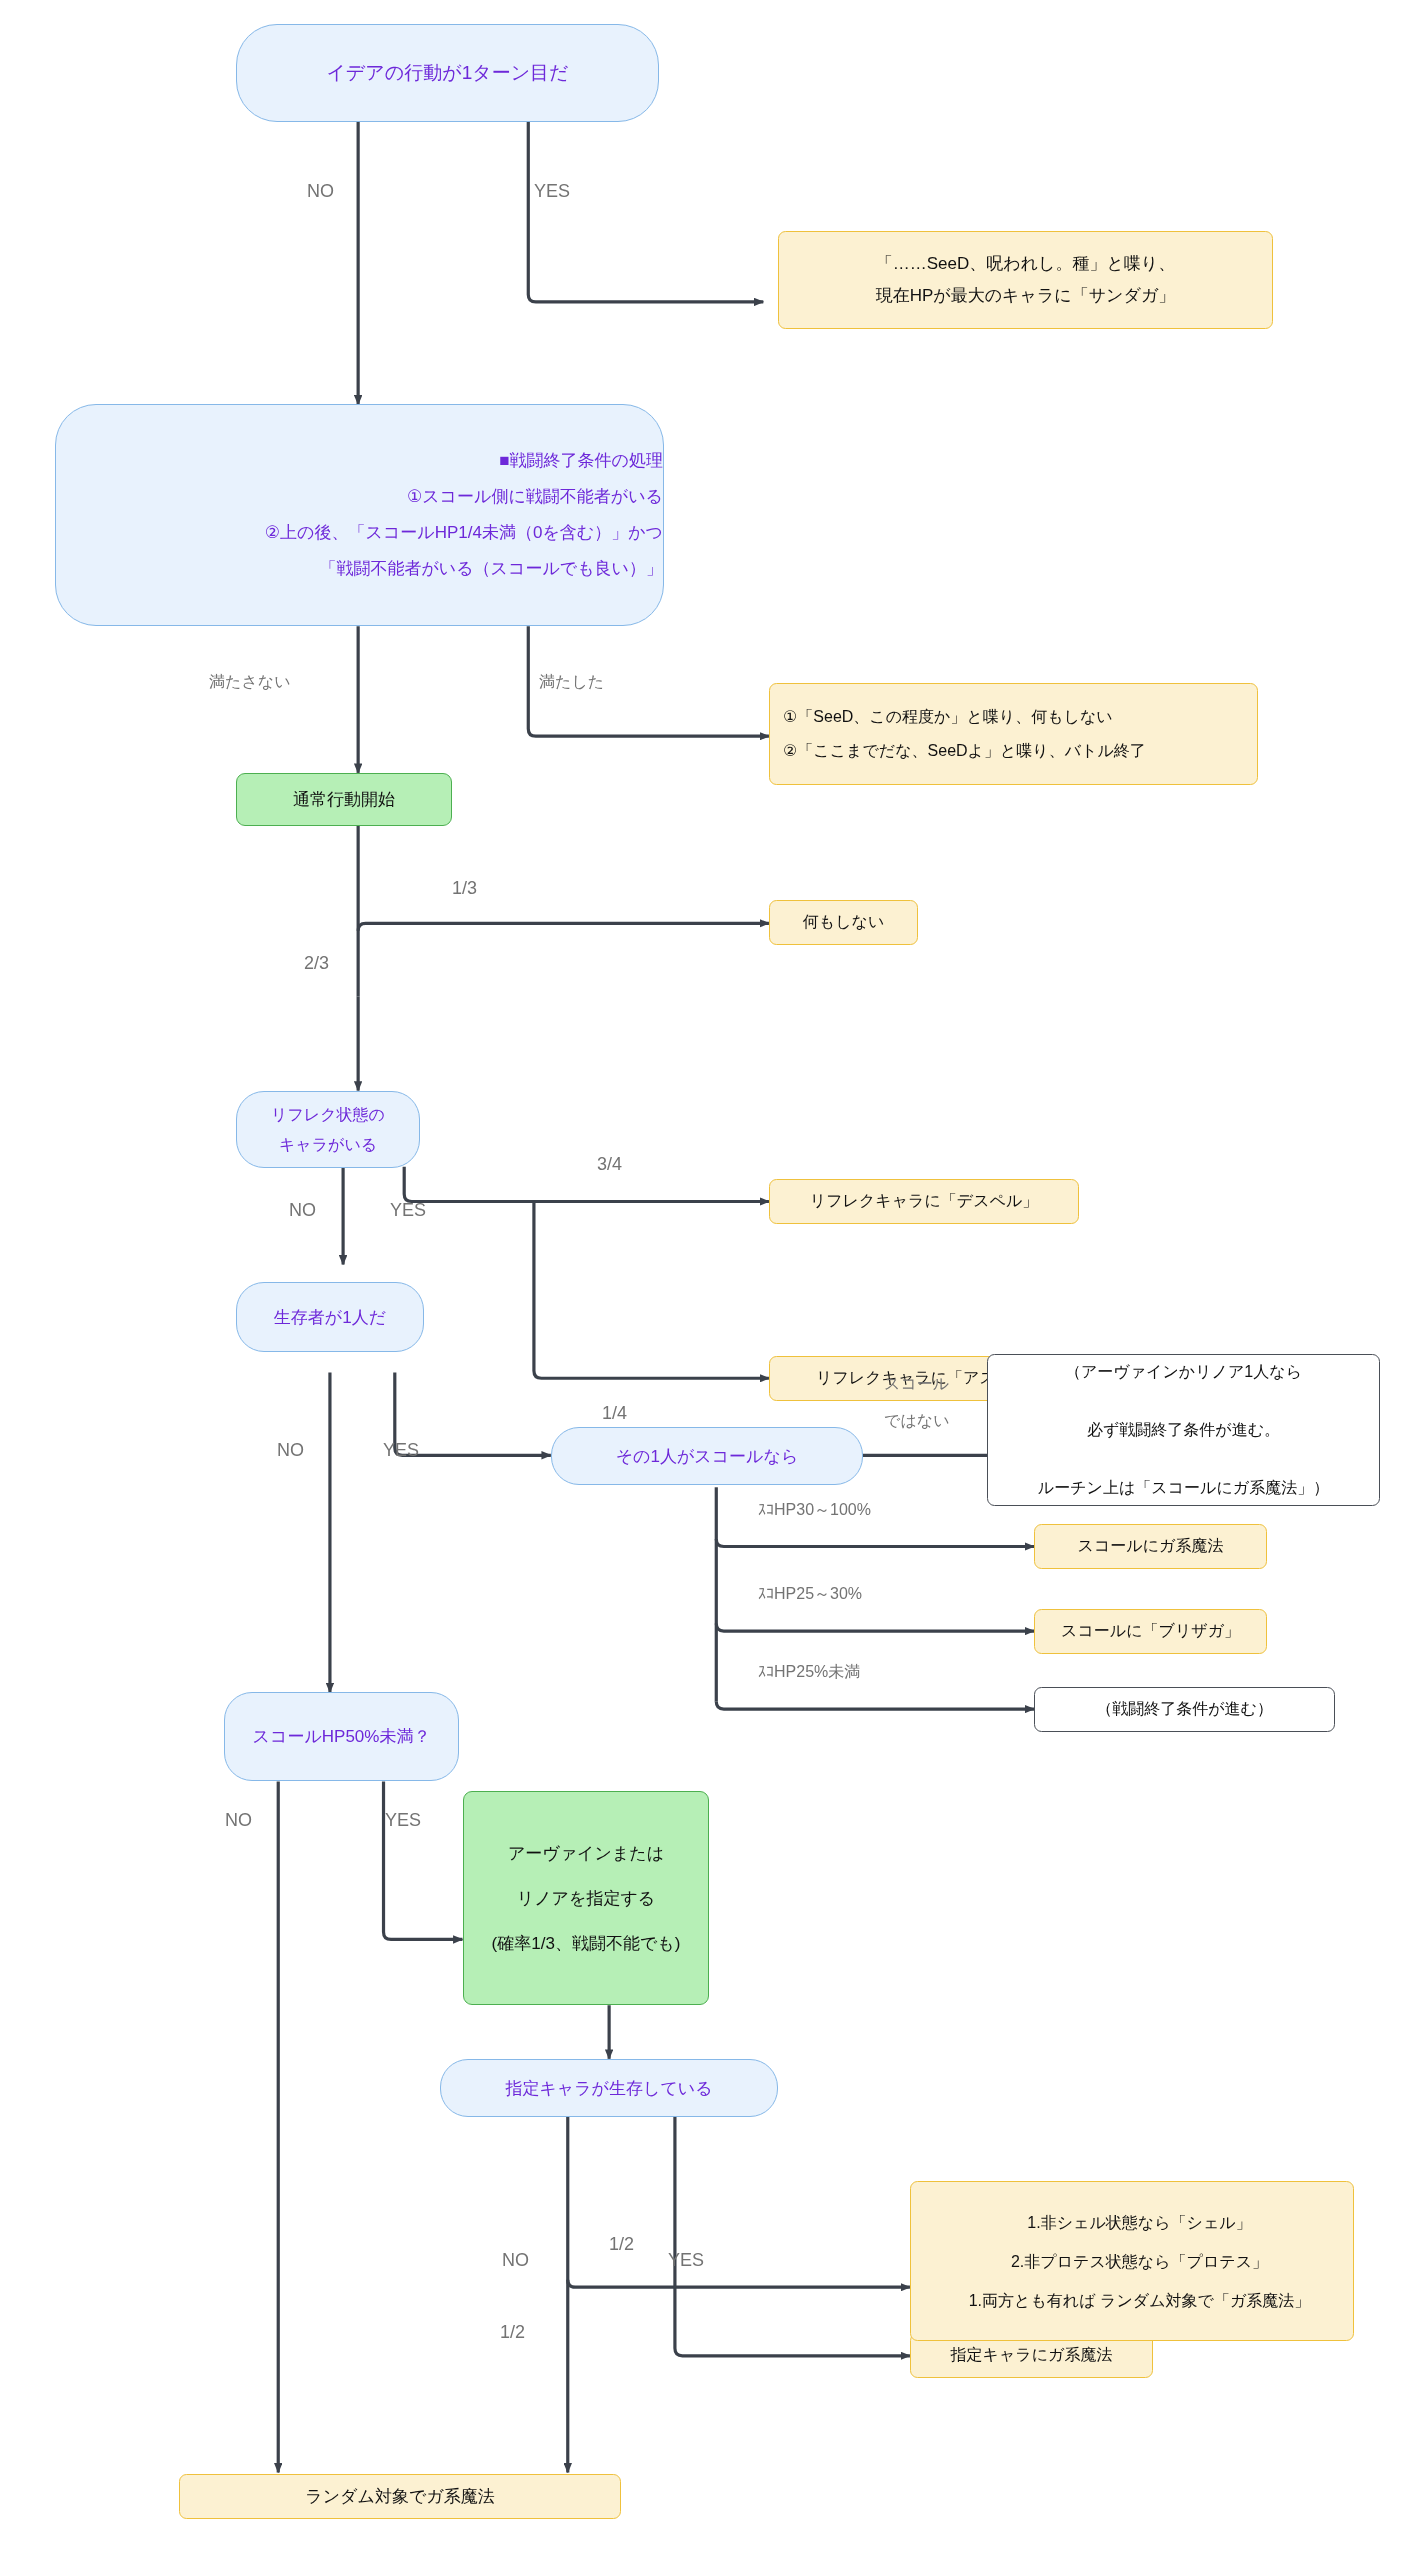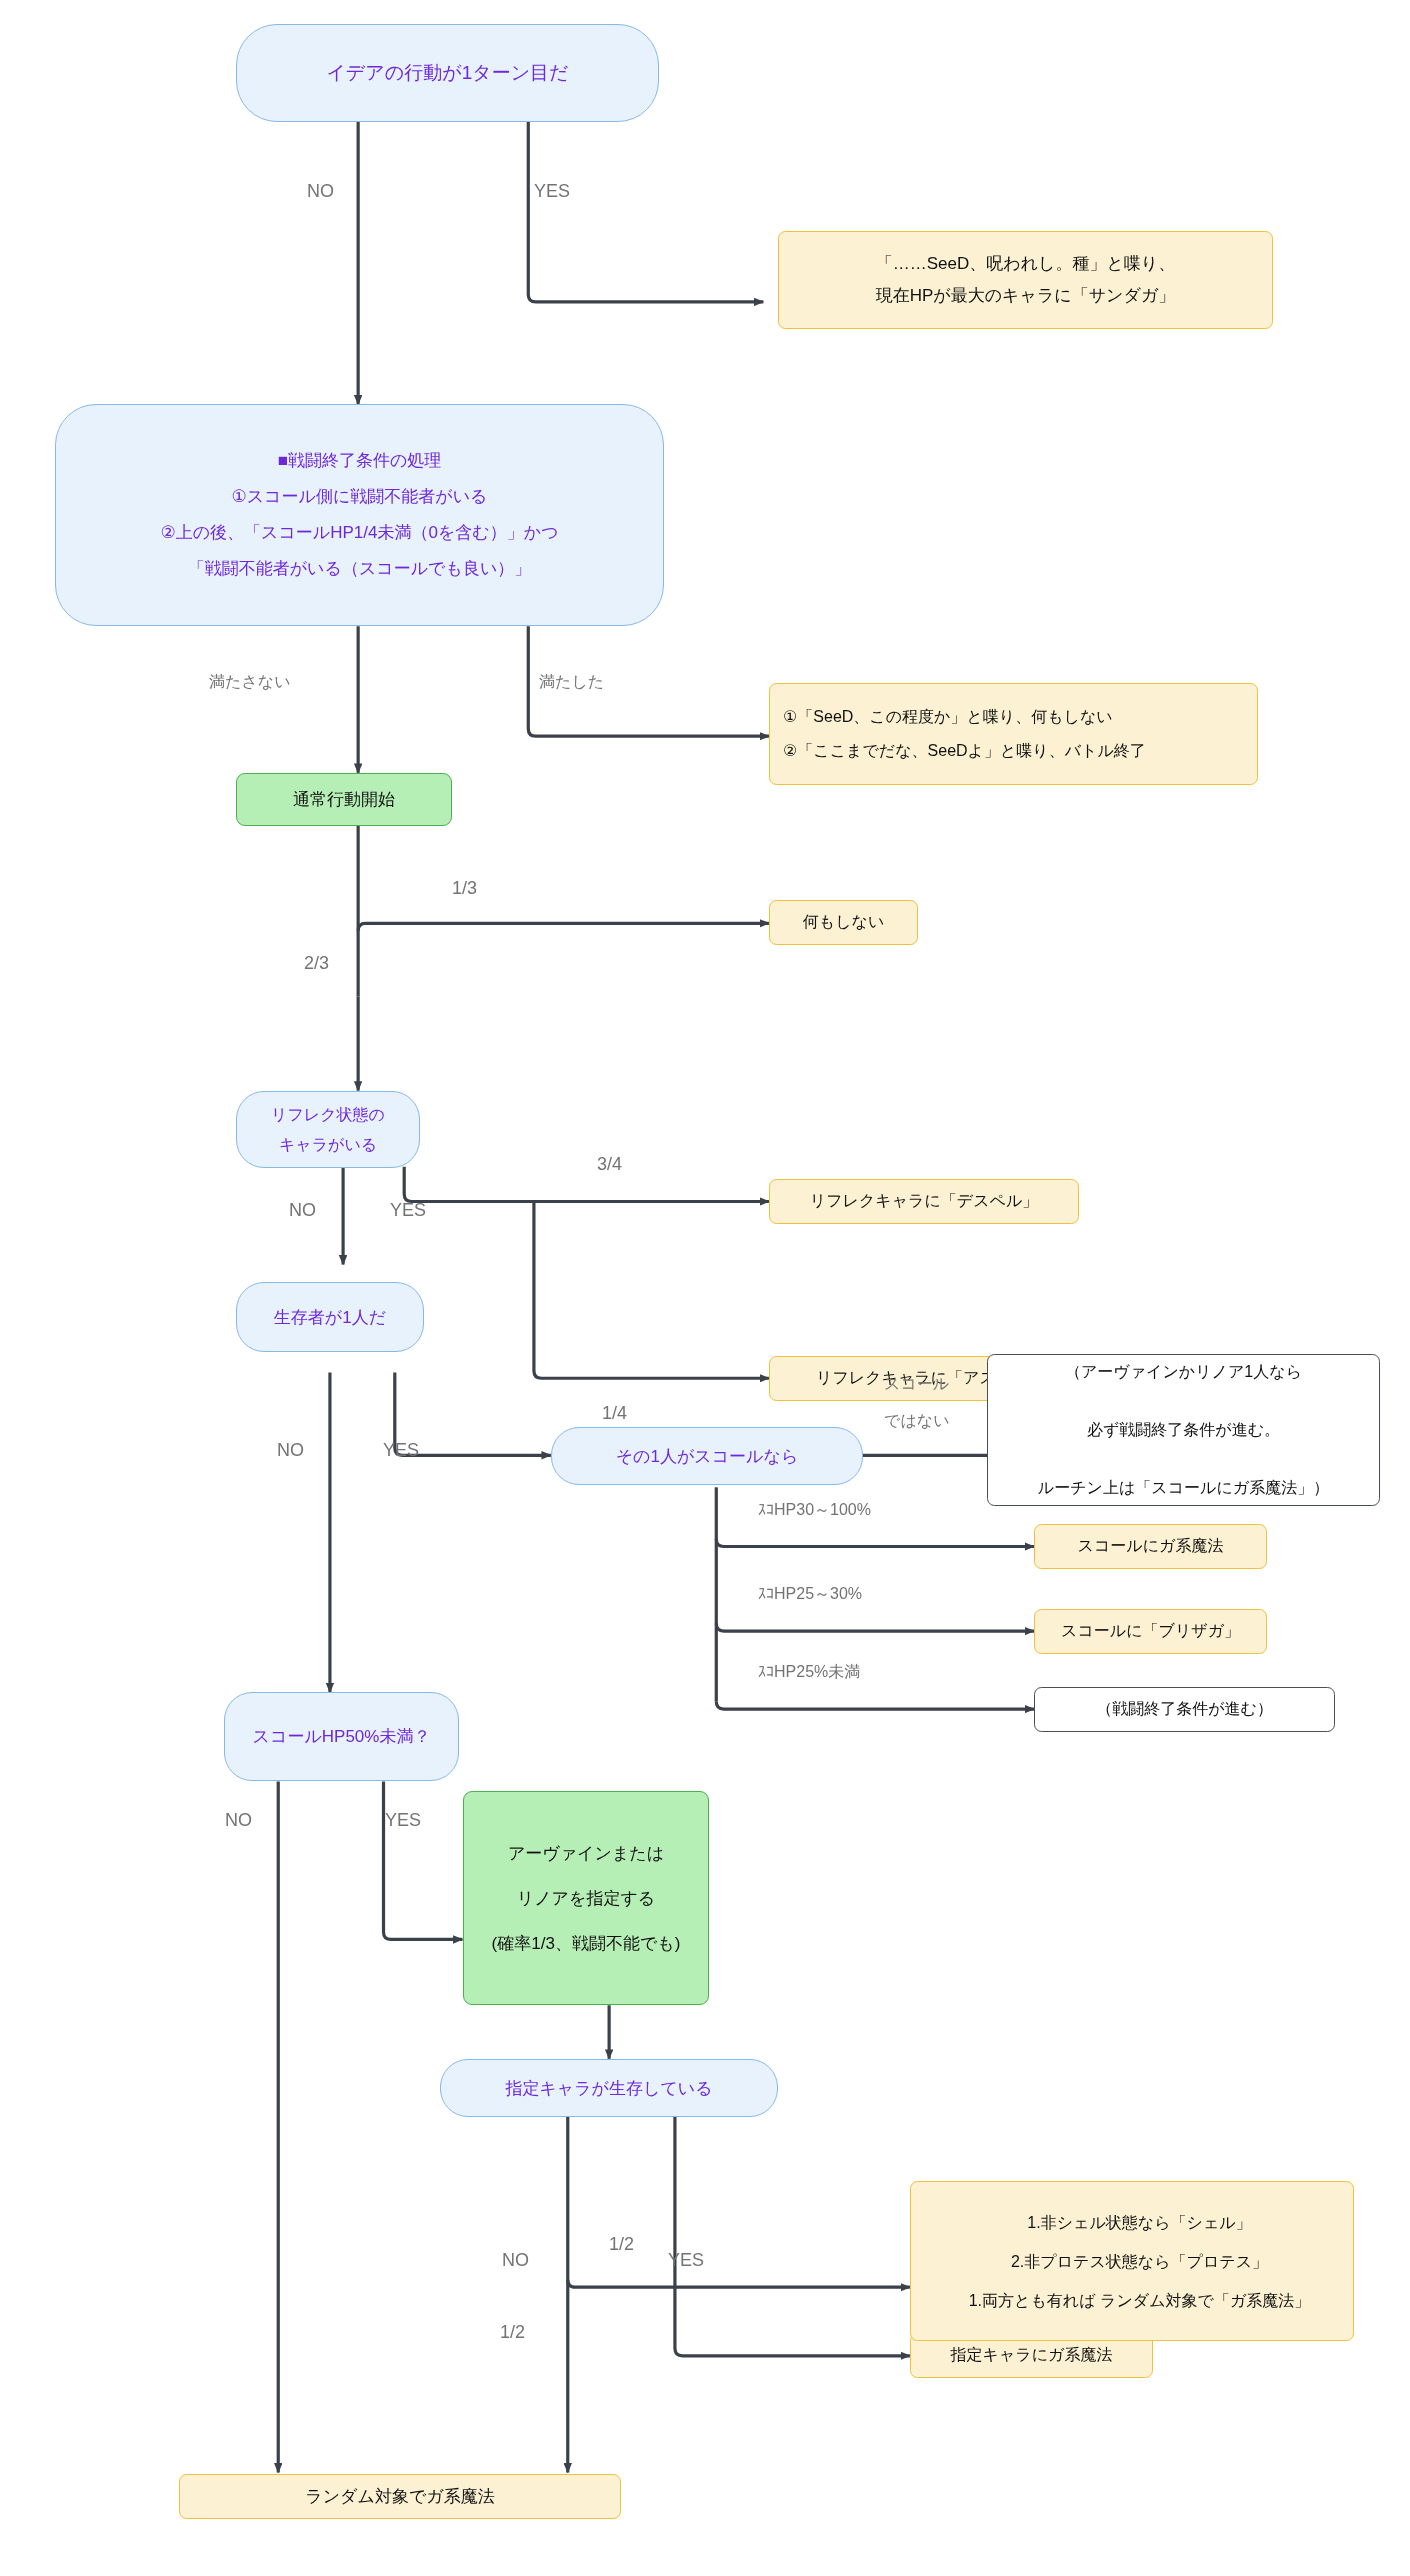--- a/index.html
+++ b/index.html
@@ -82,21 +82,21 @@
 
   <div class="node cond" style="left:236px;top:23.5px;width:423px;height:98px;font-size:19px;line-height:28px;">
     <span class="ln">イデアの行動が1ターン目だ</span>
   </div>
 
   <div class="node act" style="left:763px;top:231px;width:495px;height:98px;font-size:17px;line-height:32px;margin-left:15px;">
     <span class="ln">「……SeeD、呪われし。種」と喋り、</span>
     <span class="ln">現在HPが最大のキャラに「サンダガ」</span>
   </div>
 
-  <div class="node cond" style="left:55px;top:404px;width:609px;height:222px;font-size:17px;line-height:36px;">
+  <div class="node cond" style="left:55px;top:404px;width:609px;height:222px;font-size:17px;line-height:36px;align-items:flex-end;">
     <span class="ln">■戦闘終了条件の処理</span>
     <span class="ln">①スコール側に戦闘不能者がいる</span>
     <span class="ln">②上の後、「スコールHP1/4未満（0を含む）」かつ</span>
     <span class="ln">「戦闘不能者がいる（スコールでも良い）」</span>
   </div>
 
   <div class="node act" style="left:769px;top:683px;width:489px;height:102px;font-size:16px;line-height:34px;align-items:flex-start;padding-left:13px;">
     <span class="ln">①「SeeD、この程度か」と喋り、何もしない</span>
     <span class="ln">②「ここまでだな、SeeDよ」と喋り、バトル終了</span>
   </div>

